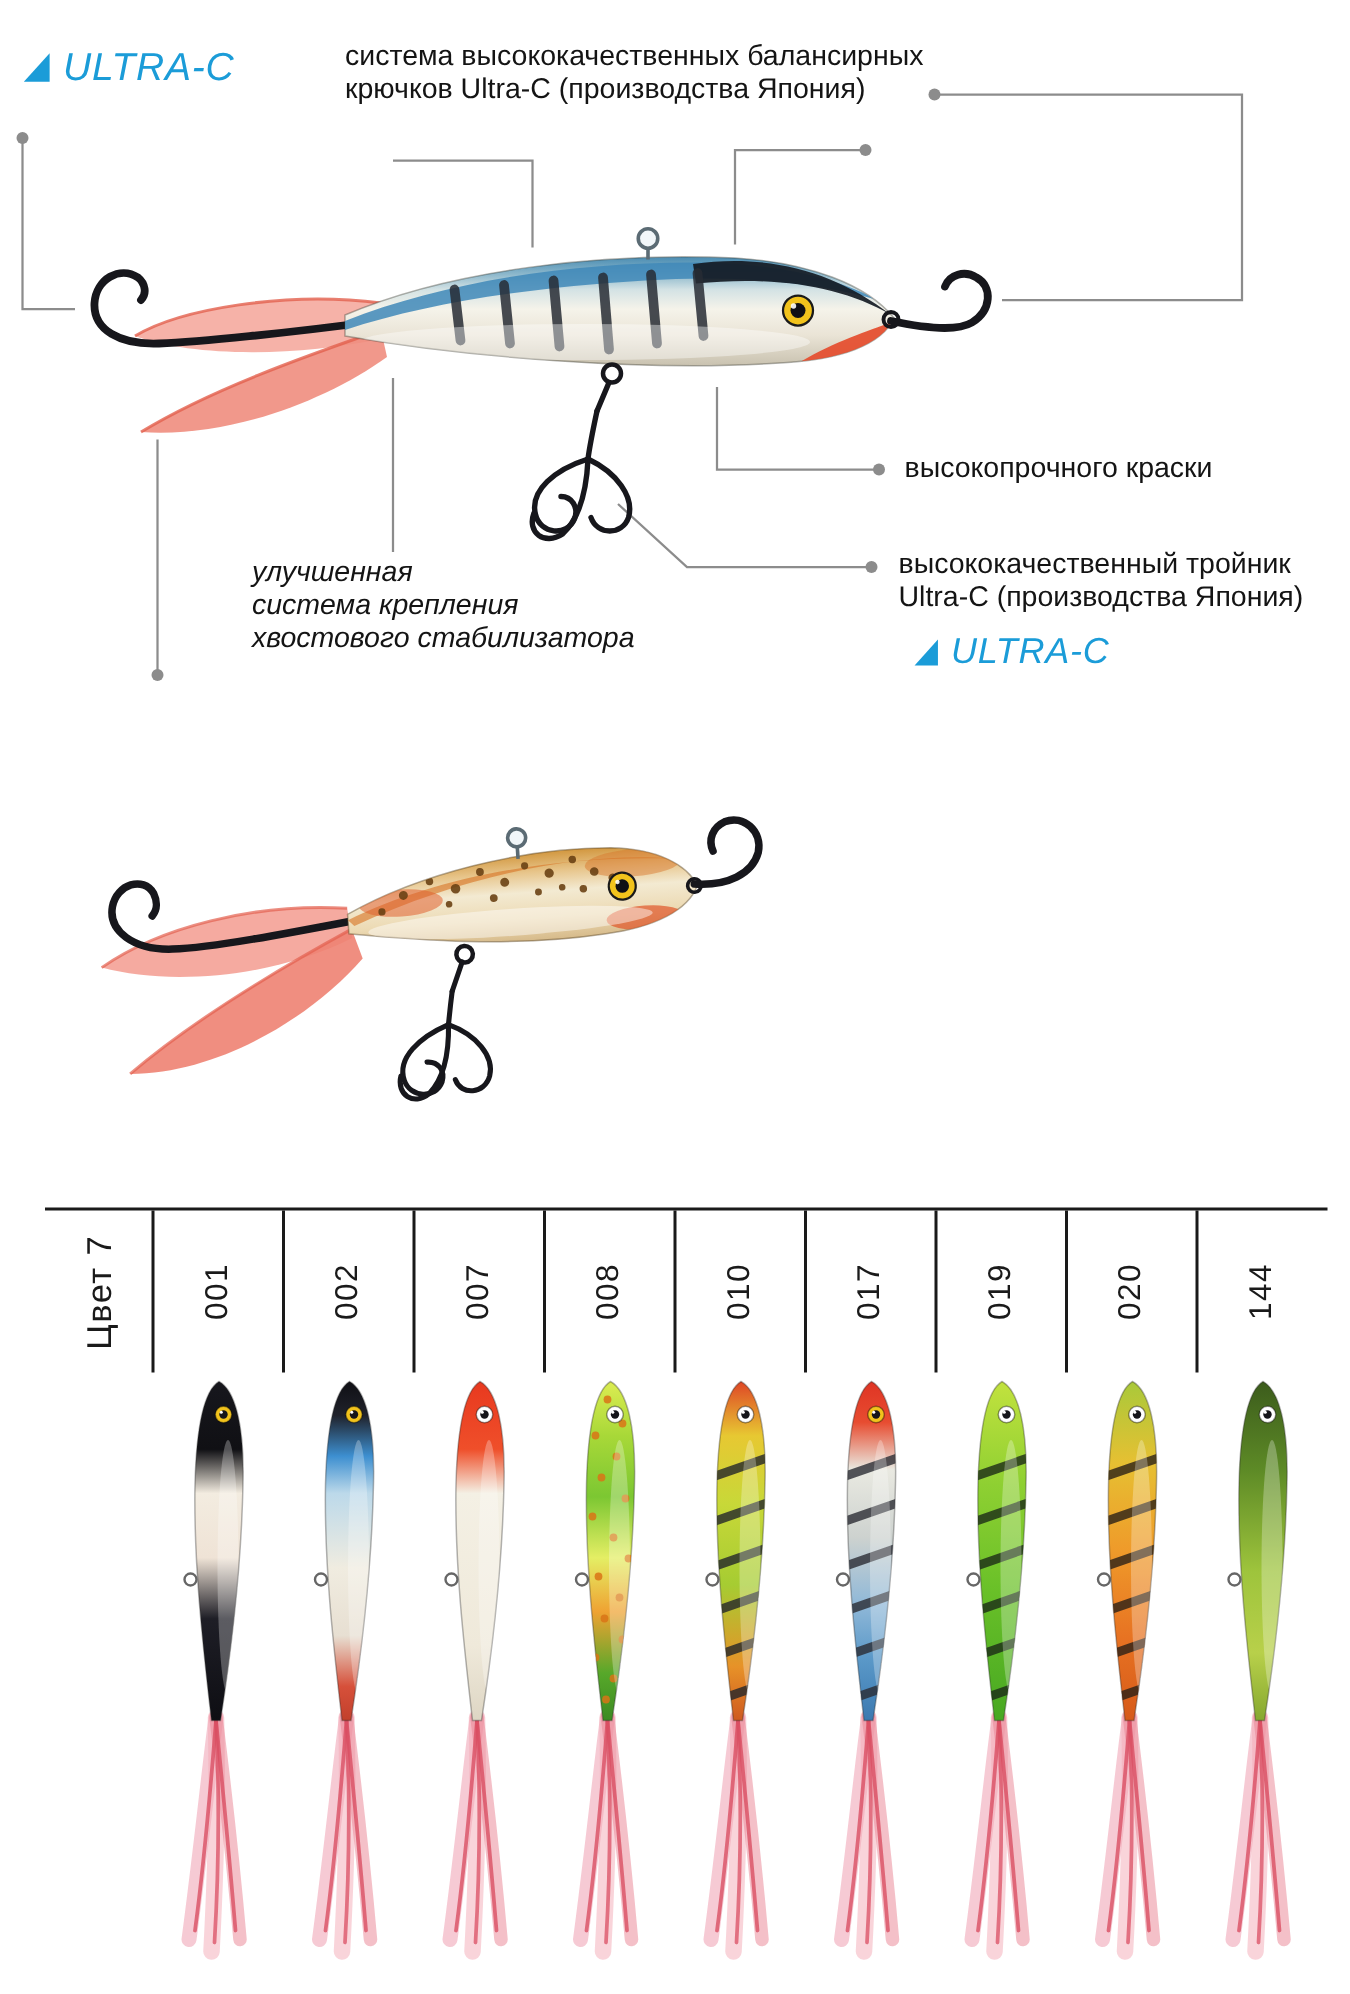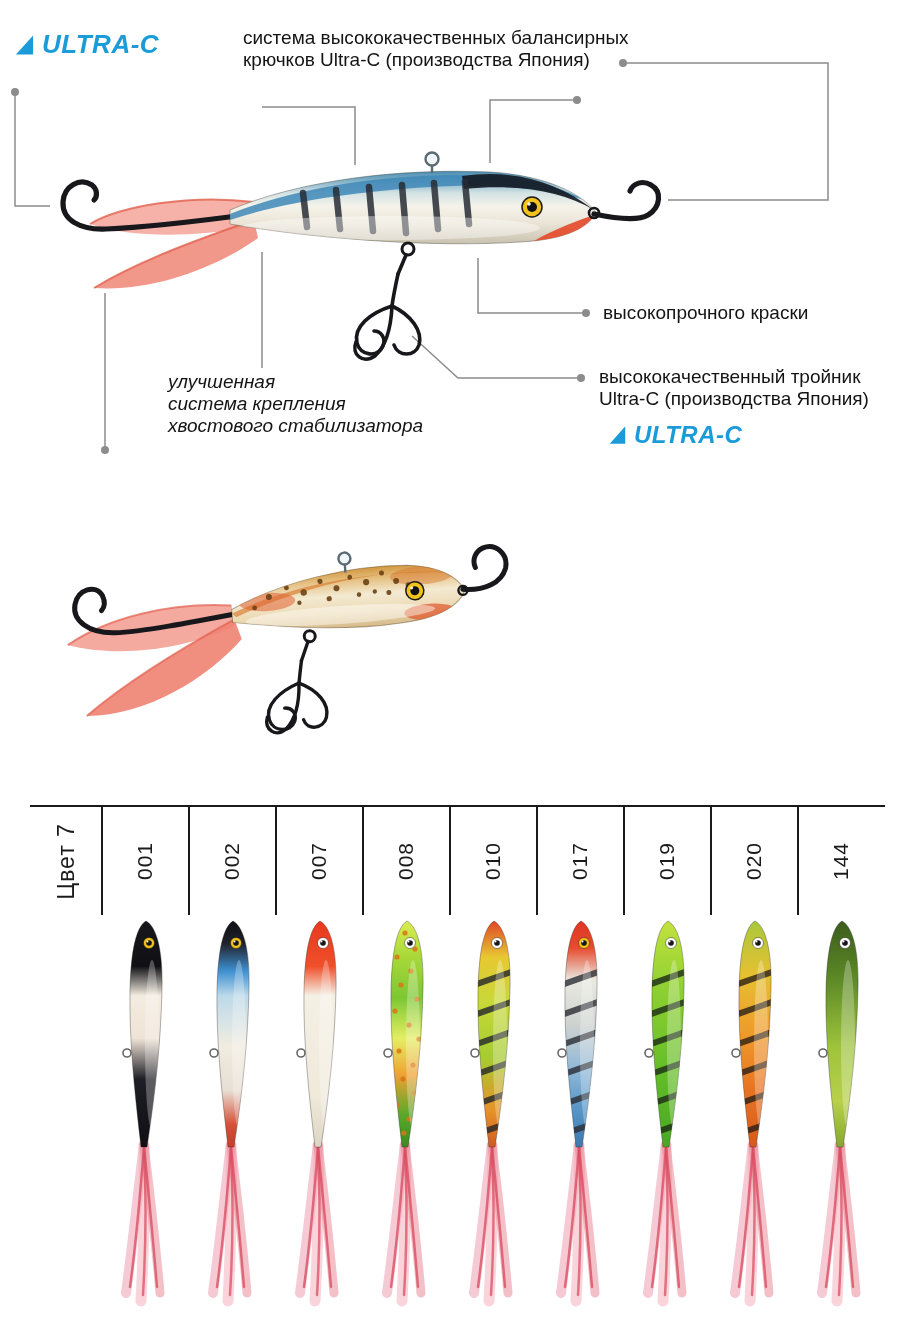--- a/index.html
+++ b/index.html
@@ -1,28 +1,28 @@
 <!DOCTYPE html>
 <html><head>
 <meta charset="utf-8">
 <style>
   *{margin:0;padding:0;box-sizing:border-box;}
   html,body{background:#fff;}
   body{font-family:"Liberation Sans",sans-serif;color:#141414;}
   .page{position:relative;width:900px;height:1329px;background:#fff;overflow:hidden;margin:0 auto;}
   .art{position:absolute;left:0;top:0;width:900px;height:780px;display:block;}
   .callout{position:absolute;font-size:19px;line-height:1.17;color:#141414;white-space:pre-line;}
-  .c-hooks{left:230px;top:27px;margin-left:13px;}
+  .c-hooks{left:230px;top:27px;}
   .c-lacquer{left:60px;top:89px;}
   .c-alloy{left:595px;top:89px;}
   .c-fluor{left:603px;top:302px;}
   .c-mount{left:168px;top:371px;font-style:italic;}
   .c-treble{left:599px;top:366px;}
   .c-stab{left:8px;top:454px;}
-  .logo{position:absolute;display:flex;align-items:center;gap:7px;color:#1b9cd8;font-style:italic;font-weight:bold;font-size:26px;letter-spacing:.5px;}
+  .logo{position:absolute;display:flex;align-items:center;gap:7px;color:#1b9cd8;font-style:italic;font-weight:normal;font-size:26px;letter-spacing:.5px;}
   .logo .flag{width:21px;height:22px;fill:#1b9cd8;}
   .logo2{font-size:24px;}
   .logo2 .flag{width:19px;height:20px;}
   .chart{position:absolute;left:30px;top:805px;width:855px;border-top:2px solid #1a1a1a;}
   .chart-cells{display:flex;align-items:flex-start;}
   .chart-cell{position:relative;}
   .sep{position:absolute;left:-1px;top:0;width:2px;height:108px;background:#1a1a1a;}
   .cell-label{height:108px;display:flex;align-items:center;justify-content:center;}
   .cell-label span{display:inline-block;transform:rotate(-90deg);font-size:21px;color:#1a1a1a;letter-spacing:1px;white-space:nowrap;}
   .row-label span{font-size:23px;}

